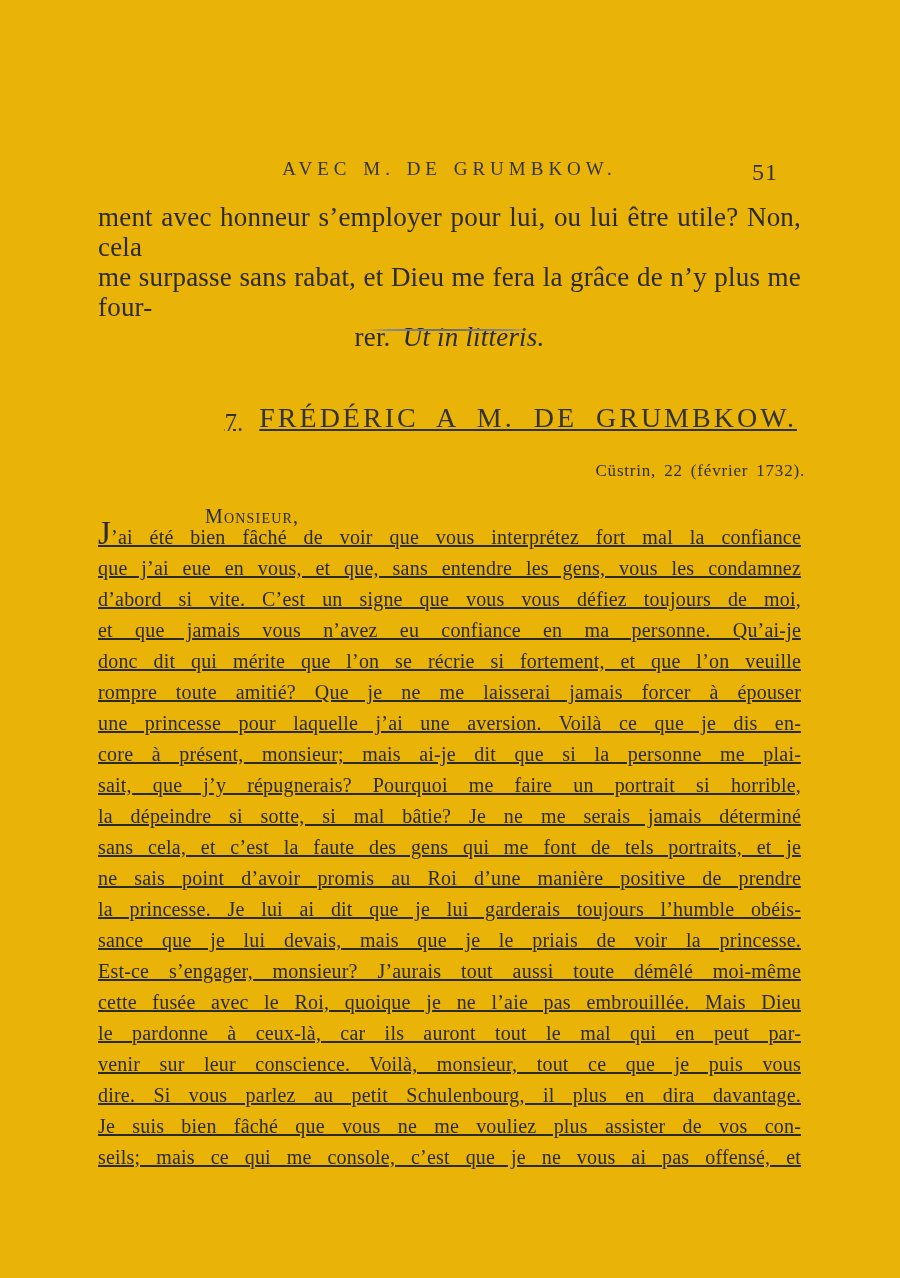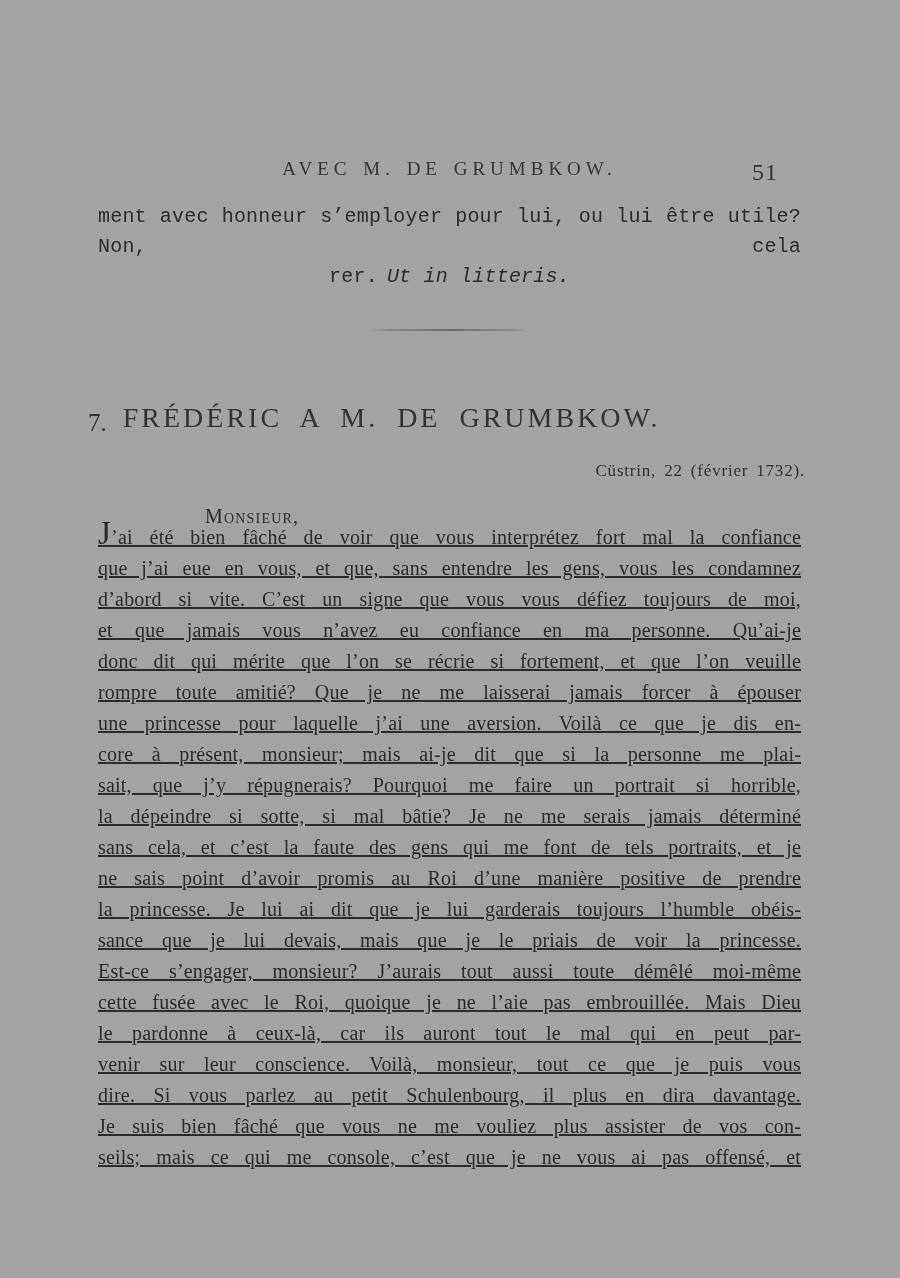--- a/index.html
+++ b/index.html
@@ -1,20 +1,20 @@
 <!DOCTYPE html>
 <html><head>
 <meta charset="utf-8">
 <style>
   html, body { margin: 0; padding: 0; }
   .page {
     position: relative;
     width: 900px;
     height: 1278px;
-    background: #a3a3a3;
+    background: #eab308;
     font-family: "Liberation Serif", "DejaVu Serif", serif;
     color: #2b2b2b;
     overflow: hidden;
   }
   .running-head {
     position: absolute;
     top: 158px; left: 98px; width: 703px;
     text-align: center;
     font-size: 19px;
     letter-spacing: 5px;
@@ -24,44 +24,44 @@
   .page-number {
     position: absolute;
     top: 159px; right: 122px;
     font-size: 24px;
     letter-spacing: 1px;
     color: #353535;
   }
   .para-continuation {
     position: absolute;
     top: 202px; left: 98px; width: 703px;
-    font-size: 20px;
+    font-size: 27px;
     line-height: 30px;
     letter-spacing: 0.2px;
-    font-family: Liberation Mono, monospace;
   }
   .line { text-align: center; }
   .just { text-align: justify; text-align-last: justify; }
   .italic { font-style: italic; }
   .roman-then-gap { margin-right: 0.45em; }
   .divider {
     position: absolute;
     top: 329px; left: 369px;
     width: 160px; height: 2px;
     background: linear-gradient(to right, rgba(130,130,130,0), #8a8a8a 12%, #6d6d6d 50%, #8a8a8a 88%, rgba(130,130,130,0));
   }
   .letter-heading {
     position: absolute;
-    top: 402px; left: 88px; width: 703px;
-    text-align: left;
+    top: 402px; left: 94px; width: 703px;
+    text-align: right;
     font-size: 28px;
     letter-spacing: 3px;
     word-spacing: 9px;
     color: #333333;
     white-space: nowrap;
+    text-decoration: underline;
   }
   .letter-number {
     font-size: 25px;
     position: relative; top: 4px;
     margin-right: 16px;
     letter-spacing: 0;
   }
   .dateline {
     position: absolute;
     top: 461px; left: 98px; width: 707px;
@@ -98,20 +98,21 @@
 
 <div class="page">
 
   <div class="running-head">AVEC M. DE GRUMBKOW.</div>
 
   <div class="page-number">51</div>
 
   <div class="para-continuation">
     <div>
         <div class="line just">ment avec honneur s’employer pour lui, ou lui être utile? Non, cela</div>
+        <div class="line just">me surpasse sans rabat, et Dieu me fera la grâce de n’y plus me four-</div>
       </div>
     <div class="line">
       <span class="roman-then-gap">rer.</span><span class="italic">Ut in litteris.</span>
     </div>
   </div>
 
   <div class="divider"></div>
 
   <div class="letter-heading">
     <span class="letter-number">7.</span><span>FRÉDÉRIC A M. DE GRUMBKOW.</span>

